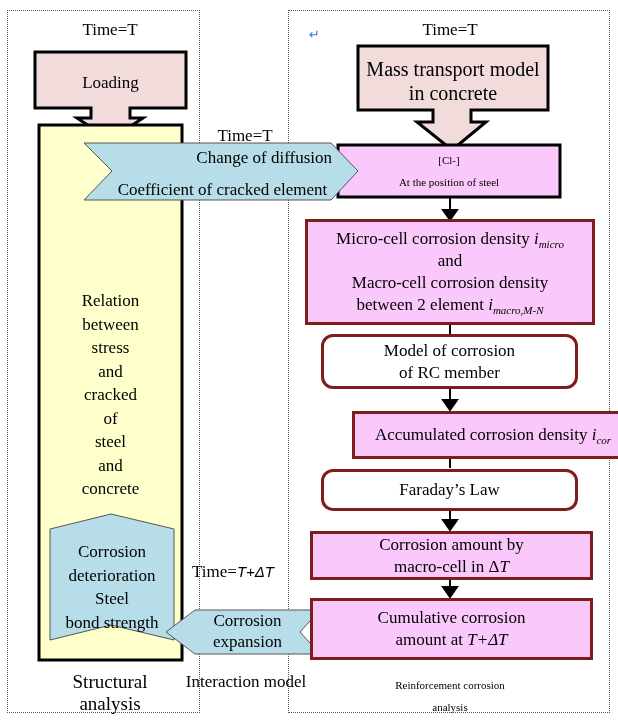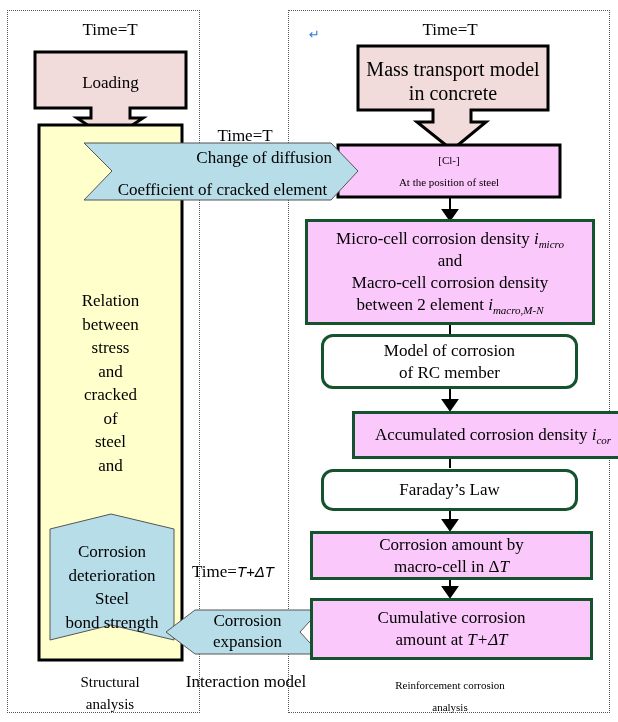--- a/index.html
+++ b/index.html
@@ -1,21 +1,21 @@
 <!DOCTYPE html>
 <html><head>
 <meta charset="utf-8">
 <style>
   html, body { margin:0; padding:0; background:#ffffff; }
   body { width:618px; height:722px; position:relative; overflow:hidden;
          font-family:"Liberation Serif", "DejaVu Serif", serif; color:#000; }
   .abs { position:absolute; }
   .panel { position:absolute; border:1px dotted #555; box-sizing:border-box; }
   .label { position:absolute; font-size:17px; text-align:center; line-height:21px; white-space:nowrap; }
-  .box { position:absolute; box-sizing:border-box; border:3px solid #14532d;
+  .box { position:absolute; box-sizing:border-box; border:3px solid #7f1d1d;
          display:flex; flex-direction:column; align-items:center; justify-content:center;
          text-align:center; font-size:17px; line-height:22px; }
   .pink { background:#fbc8fb; }
   .white-round { background:#fff; border-radius:12px; }
   svg { position:absolute; left:0; top:0; }
   .ital { font-style:italic; }
   sub { font-size:11px; font-style:italic; vertical-align:-4px; line-height:0; }
 </style>
 </head>
 <body>
@@ -57,28 +57,29 @@
 <div class="label" style="left:35px;top:72px;width:151px;">Loading</div>
 <div class="abs" style="left:39px;top:289px;width:143px;text-align:center;font-size:17px;line-height:23.5px;">
   <div>Relation</div>
   <div>between</div>
   <div>stress</div>
   <div>and</div>
   <div>cracked</div>
   <div>of</div>
   <div>steel</div>
   <div>and</div>
+  <div>concrete</div>
 </div>
 <div class="abs" style="left:50px;top:540px;width:124px;text-align:center;font-size:17px;line-height:23.5px;">
   <div>Corrosion</div>
   <div>deterioration</div>
   <div>Steel</div>
   <div>bond strength</div>
 </div>
-<div class="abs" style="left:40px;top:671px;width:140px;text-align:center;font-size:15px;line-height:22px;">
+<div class="abs" style="left:40px;top:671px;width:140px;text-align:center;font-size:19px;line-height:22px;">
   <div>Structural</div>
   <div>analysis</div>
 </div>
 
 <div class="label" style="left:200px;top:125px;width:90px;">Time=T</div>
 <div class="label" style="left:112px;top:147px;width:220px;text-align:right;">Change of diffusion</div>
 <div class="label" style="left:100px;top:179px;width:245px;">Coefficient of cracked element</div>
 <div class="label" style="left:192px;top:561px;width:100px;text-align:left;">
   <span>Time=</span><span class="ital" style="font-family:'Liberation Sans',sans-serif;font-size:15px;">T+ΔT</span>
 </div>

